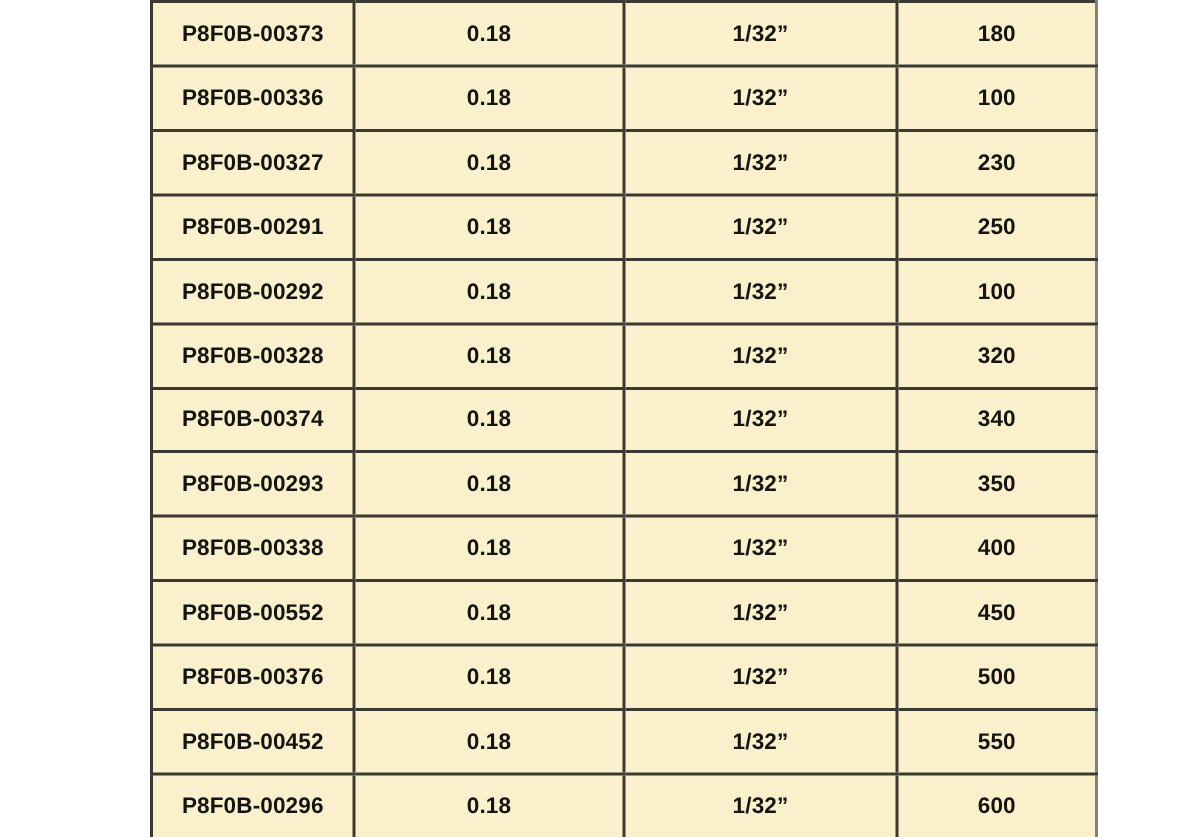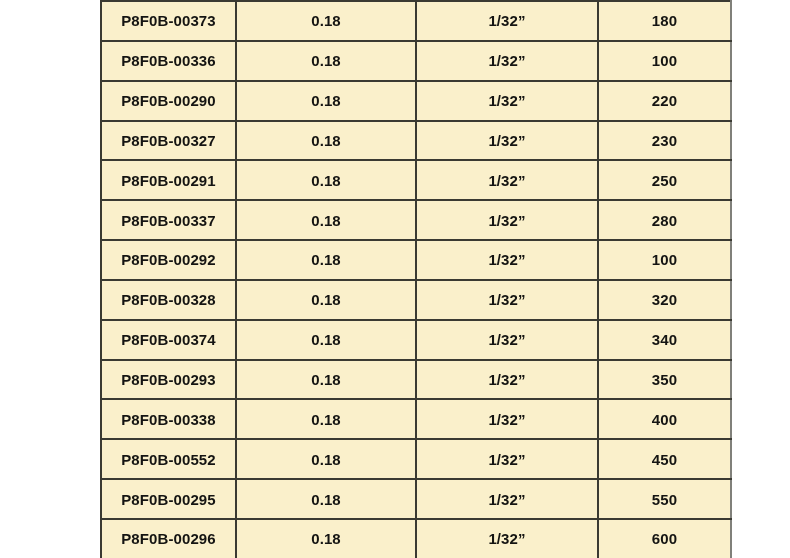--- a/index.html
+++ b/index.html
@@ -56,42 +56,30 @@
           <td>1/32”</td>
           <td>180</td>
         </tr>
         <tr>
           <td>P8F0B-00336</td>
           <td>0.18</td>
           <td>1/32”</td>
           <td>100</td>
         </tr>
         <tr>
-          <td>P8F0B-00290</td>
-          <td>0.18</td>
-          <td>1/32”</td>
-          <td>220</td>
-        </tr>
-        <tr>
           <td>P8F0B-00327</td>
           <td>0.18</td>
           <td>1/32”</td>
           <td>230</td>
         </tr>
         <tr>
           <td>P8F0B-00291</td>
           <td>0.18</td>
           <td>1/32”</td>
           <td>250</td>
-        </tr>
-        <tr>
-          <td>P8F0B-00337</td>
-          <td>0.18</td>
-          <td>1/32”</td>
-          <td>280</td>
         </tr>
         <tr>
           <td>P8F0B-00292</td>
           <td>0.18</td>
           <td>1/32”</td>
           <td>100</td>
         </tr>
         <tr>
           <td>P8F0B-00328</td>
           <td>0.18</td>
@@ -116,21 +104,27 @@
           <td>1/32”</td>
           <td>400</td>
         </tr>
         <tr>
           <td>P8F0B-00552</td>
           <td>0.18</td>
           <td>1/32”</td>
           <td>450</td>
         </tr>
         <tr>
-          <td>P8F0B-00295</td>
+          <td>P8F0B-00376</td>
+          <td>0.18</td>
+          <td>1/32”</td>
+          <td>500</td>
+        </tr>
+        <tr>
+          <td>P8F0B-00452</td>
           <td>0.18</td>
           <td>1/32”</td>
           <td>550</td>
         </tr>
         <tr>
           <td>P8F0B-00296</td>
           <td>0.18</td>
           <td>1/32”</td>
           <td>600</td>
         </tr>

